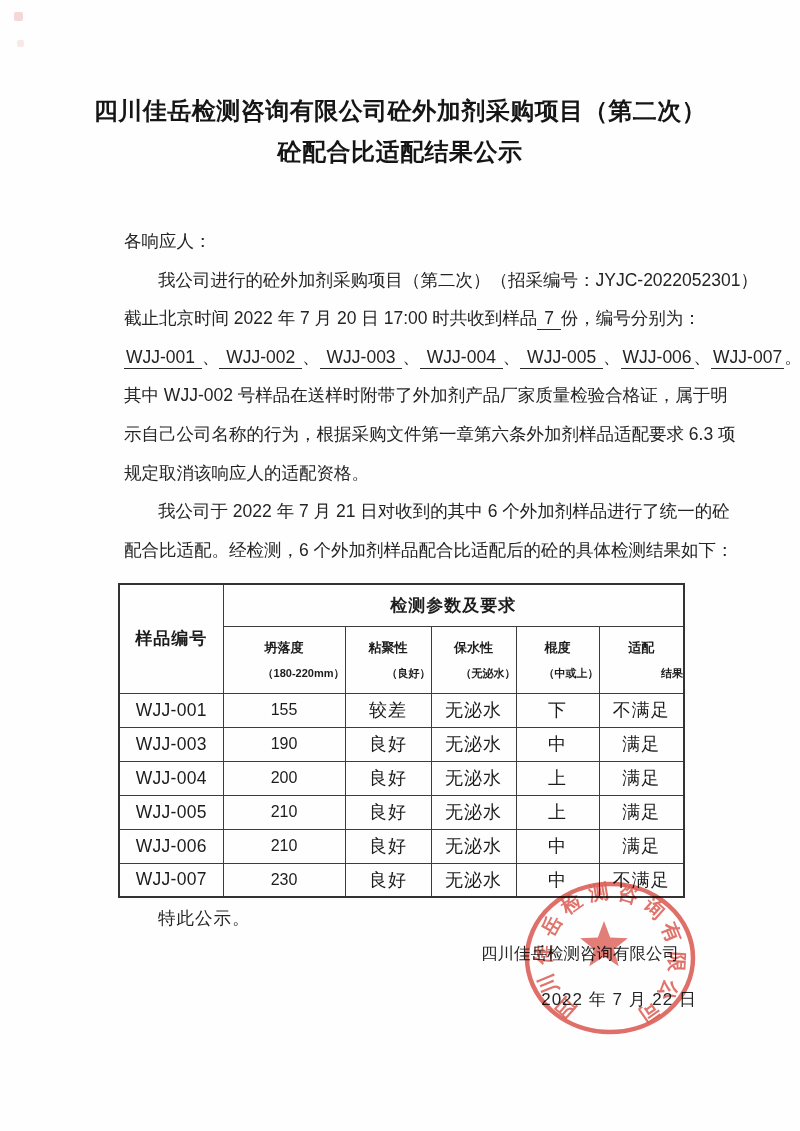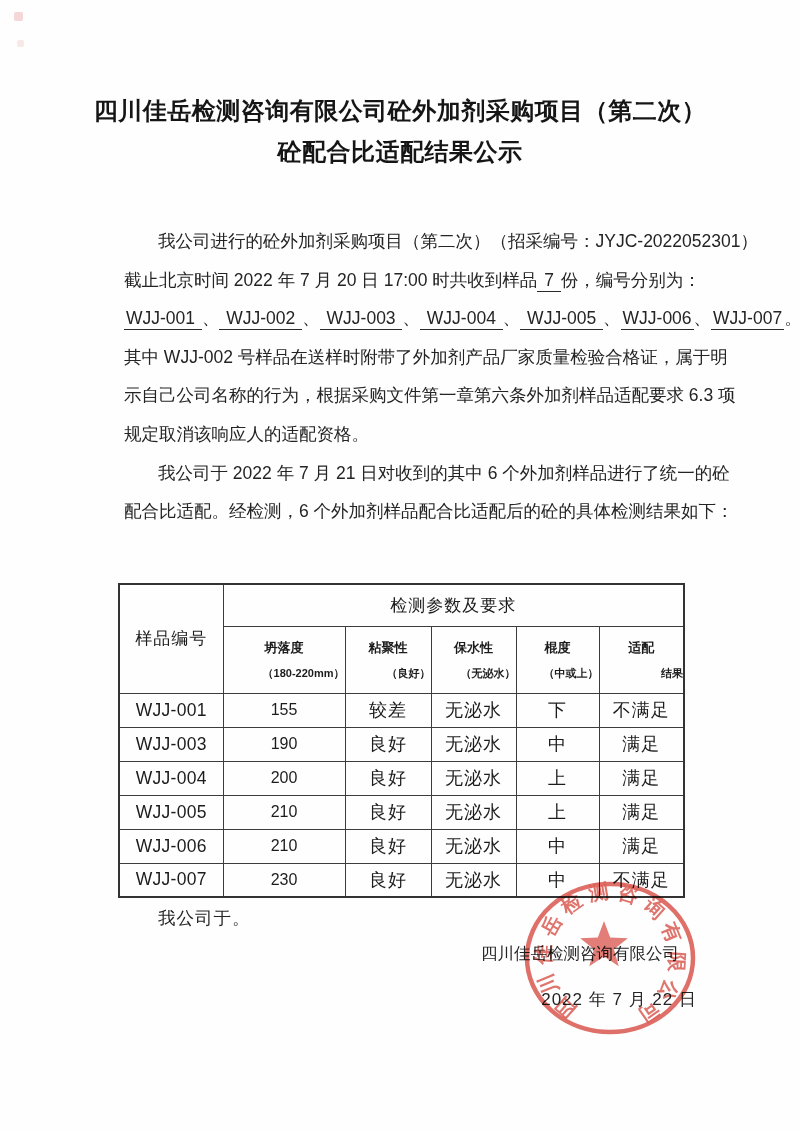--- a/index.html
+++ b/index.html
@@ -30,21 +30,21 @@
   .bline .u { text-decoration:none; border-bottom:1.6px solid #2a2a2a; padding:0 2px 1px 2px; }
 
   table.results { position:absolute; top:583px; left:118px;
                   border-collapse:collapse; table-layout:fixed; width:565px;
                   background:transparent; }
   table.results th, table.results td {
     border:1.6px solid #3c3c3c; text-align:center; vertical-align:middle;
     color:#1c1c1c; padding:0;
   }
   table.results { border:2px solid #333; }
-  tr.group-row th { height:42px; font-size:17px; font-weight:400; letter-spacing:1px; }
+  tr.group-row th { height:42px; font-size:17px; font-weight:700; letter-spacing:1px; }
   th.corner-th { font-size:17px; font-weight:600; letter-spacing:1px; }
   tr.sub-row th { height:67px; font-weight:600; }
   tr.sub-row th .l1 { font-size:13px; line-height:26px; }
   tr.sub-row th .l2 { font-size:11px; line-height:24px; font-weight:700;text-align:right; }
   tbody td { height:34px; font-size:16px; }
   tbody td.id-cell { font-size:17.5px; letter-spacing:.3px; }
   tbody td.cjk { font-size:18px; letter-spacing:1px; }
 
   .closing { position:absolute; top:906px; left:158px; font-size:17.5px; letter-spacing:1px; color:#242424; }
   .sig-company { position:absolute; top:943px; right:121px; font-size:16.5px; letter-spacing:0; color:#242424; }
@@ -60,20 +60,21 @@
 
   <div class="corner-mark-1"></div>
   <div class="corner-mark-2"></div>
 
   <div class="title">
     <div>四川佳岳检测咨询有限公司砼外加剂采购项目（第二次）</div>
     <div>砼配合比适配结果公示</div>
   </div>
 
   <div class="body-lines">
+      <div class="bline"><span>各响应人：</span></div>
       <div class="bline indent"><span>我公司进行的砼外加剂采购项目（第二次）（招采编号：JYJC-2022052301）</span></div>
       <div class="bline"><span>截止北京时间 2022 年 7 月 20 日 17:00 时共收到样品</span><span class="u"> 7 </span><span>份，编号分别为：</span></div>
       <div class="bline"><span class="u">WJJ-001 </span><span>、</span><span class="u"> WJJ-002 </span><span>、</span><span class="u"> WJJ-003 </span><span>、</span><span class="u"> WJJ-004 </span><span>、</span><span class="u"> WJJ-005 </span><span>、</span><span class="u">WJJ-006</span><span>、</span><span class="u">WJJ-007</span><span>。</span></div>
       <div class="bline"><span>其中 WJJ-002 号样品在送样时附带了外加剂产品厂家质量检验合格证，属于明</span></div>
       <div class="bline"><span>示自己公司名称的行为，根据采购文件第一章第六条外加剂样品适配要求 6.3 项</span></div>
       <div class="bline"><span>规定取消该响应人的适配资格。</span></div>
       <div class="bline indent"><span>我公司于 2022 年 7 月 21 日对收到的其中 6 个外加剂样品进行了统一的砼</span></div>
       <div class="bline"><span>配合比适配。经检测，6 个外加剂样品配合比适配后的砼的具体检测结果如下：</span></div>
     </div>
 
@@ -159,21 +160,21 @@
           <td class="id-cell">WJJ-007</td>
           <td class="num">230</td>
           <td class="cjk">良好</td>
           <td class="cjk">无泌水</td>
           <td class="cjk">中</td>
           <td class="cjk">不满足</td>
         </tr>
       </tbody>
   </table>
 
-  <div class="closing">我公司于。</div>
+  <div class="closing">特此公示。</div>
   <div class="sig-company">四川佳岳检测咨询有限公司</div>
   <div class="sig-date">2022 年 7 月 22 日</div>
 
   <svg class="stamp" viewBox="0 0 180 166" xmlns="http://www.w3.org/2000/svg">
     <ellipse cx="90" cy="82" rx="83" ry="74" fill="none" stroke="#d9534a" stroke-width="4.5" opacity="0.9"></ellipse>
     <path d="M84,45 L90.2,61.5 L107.8,62.3 L94,73.2 L98.7,90.2 L84,80.5 L69.3,90.2 L74,73.2 L60.2,62.3 L77.8,61.5 Z" fill="#d9534a" opacity="0.82"></path>
     <path id="ringPath" d="M58.2,132.9 A60,60 0 1 1 121.8,132.9" fill="none"></path>
     <text font-size="20" font-weight="bold" fill="#d9534a" opacity="0.88" font-family="Liberation Sans, DejaVu Sans, sans-serif">
       <textPath id="ring-text" href="#ringPath" startOffset="0" textLength="316" lengthAdjust="spacing">四川佳岳检测咨询有限公司</textPath>
     </text>

